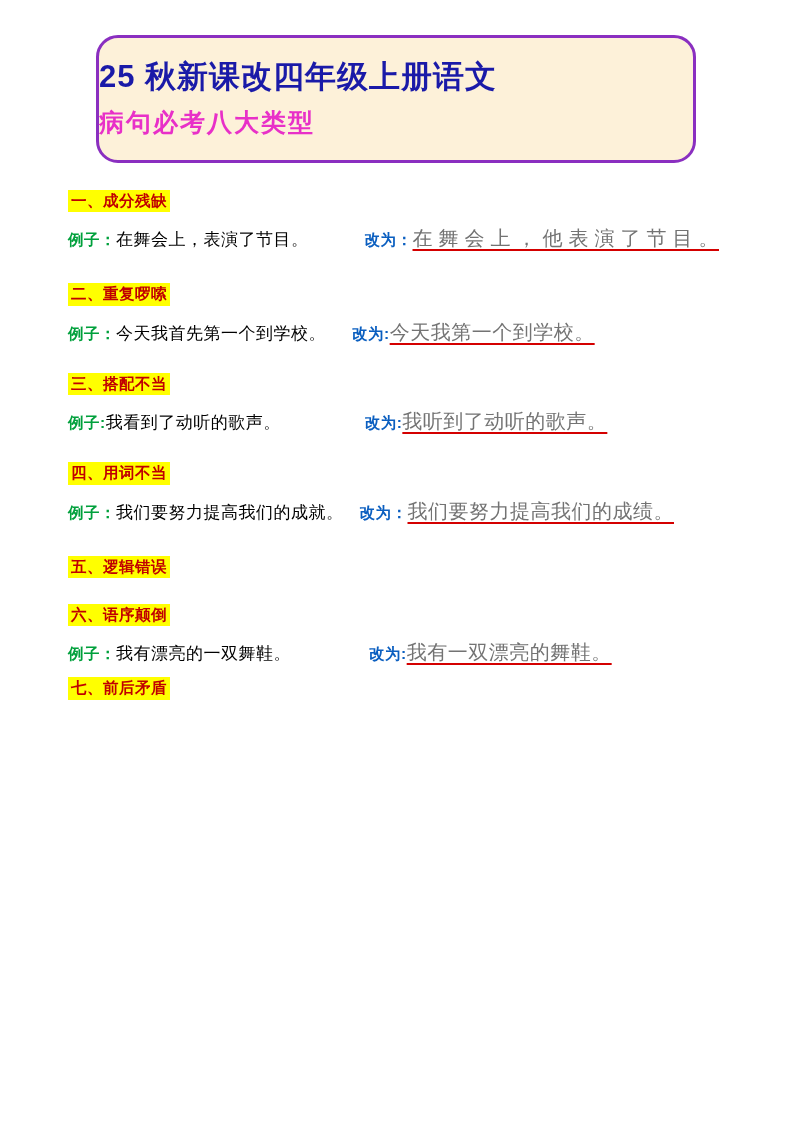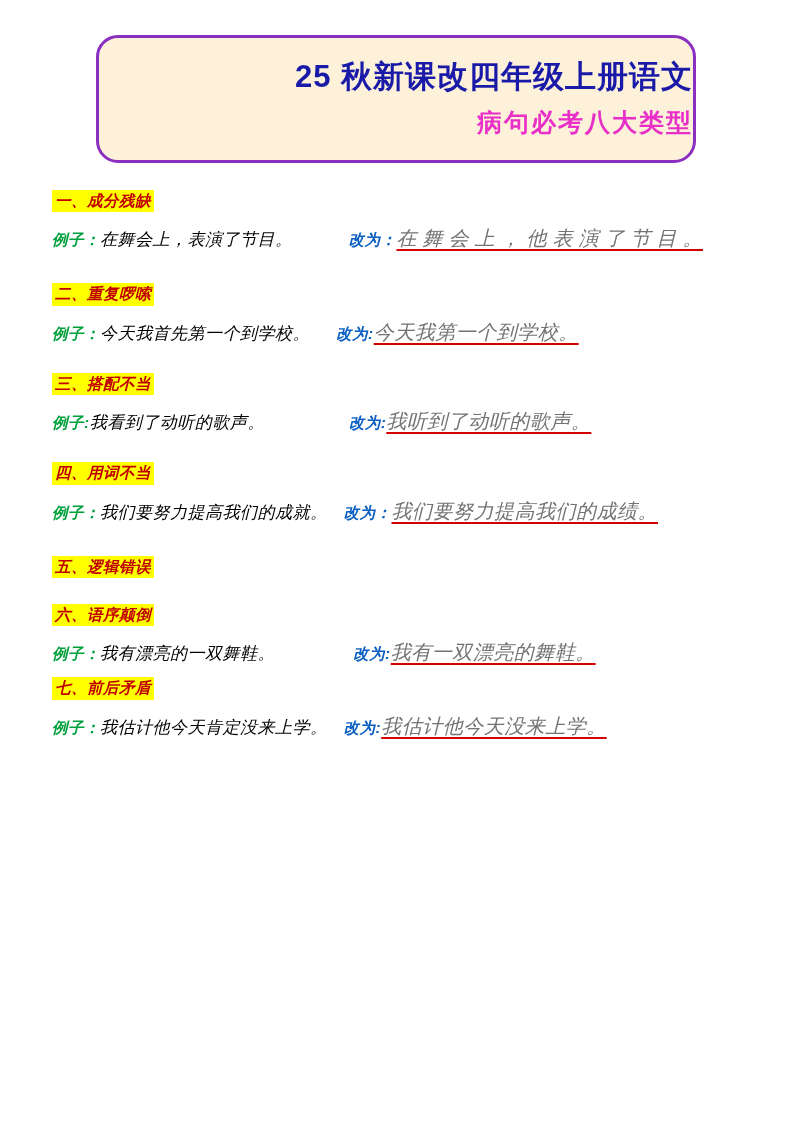--- a/index.html
+++ b/index.html
@@ -27,21 +27,21 @@
     left: 96px;
     top: 35px;
     width: 600px;
     height: 128px;
     box-sizing: border-box;
     background: #fdf1d9;
     border: 3px solid #8a2fc0;
     border-radius: 22px;
     display: flex;
     flex-direction: column;
-    align-items: flex-end;
+    align-items: flex-start;
     justify-content: center;
   }
   .title-line1 {
     font-family: "Liberation Sans", sans-serif;
     font-weight: bold;
     font-size: 31px;
     color: #1a1aa8;
     letter-spacing: 1px;
     line-height: 1.35;
     white-space: nowrap;
@@ -53,24 +53,23 @@
     color: #e830c8;
     letter-spacing: 2px;
     line-height: 1.5;
     white-space: nowrap;
     margin-top: 6px;
   }
 
   
   .content {
     position: absolute;
-    left: 52px;
+    left: 68px;
     top: 190px;
     width: 700px;
-    font-style: italic;
   }
   .section {
     margin-bottom: 6px;
   }
   .sec-head {
     font-family: "Liberation Sans", sans-serif;
     font-weight: bold;
     font-size: 15.5px;
     color: #c00000;
     background: #ffff00;
@@ -171,19 +170,16 @@
 
     <div class="section s6">
       <div class="sec-head">六、语序颠倒</div>
       <div class="sec-body">
         <span class="lbl-ex">例子：</span><span class="ex-text">我有漂亮的一双舞鞋。</span><span class="gap" style="width:78px"></span><span class="lbl-fix">改为:</span><span class="fix-text">我有一双漂亮的舞鞋。</span>
       </div>
     </div>
 
     <div class="section s7">
       <div class="sec-head">七、前后矛盾</div>
-      <div class="sec-body">
-        <span class="lbl-ex">例子：</span><span class="ex-text">我估计他今天肯定没来上学。</span><span class="gap" style="width:16px"></span><span class="lbl-fix">改为:</span><span class="fix-text">我估计他今天没来上学。</span>
-      </div>
     </div>
 
   </div>
 </div>
 
 </body></html>

